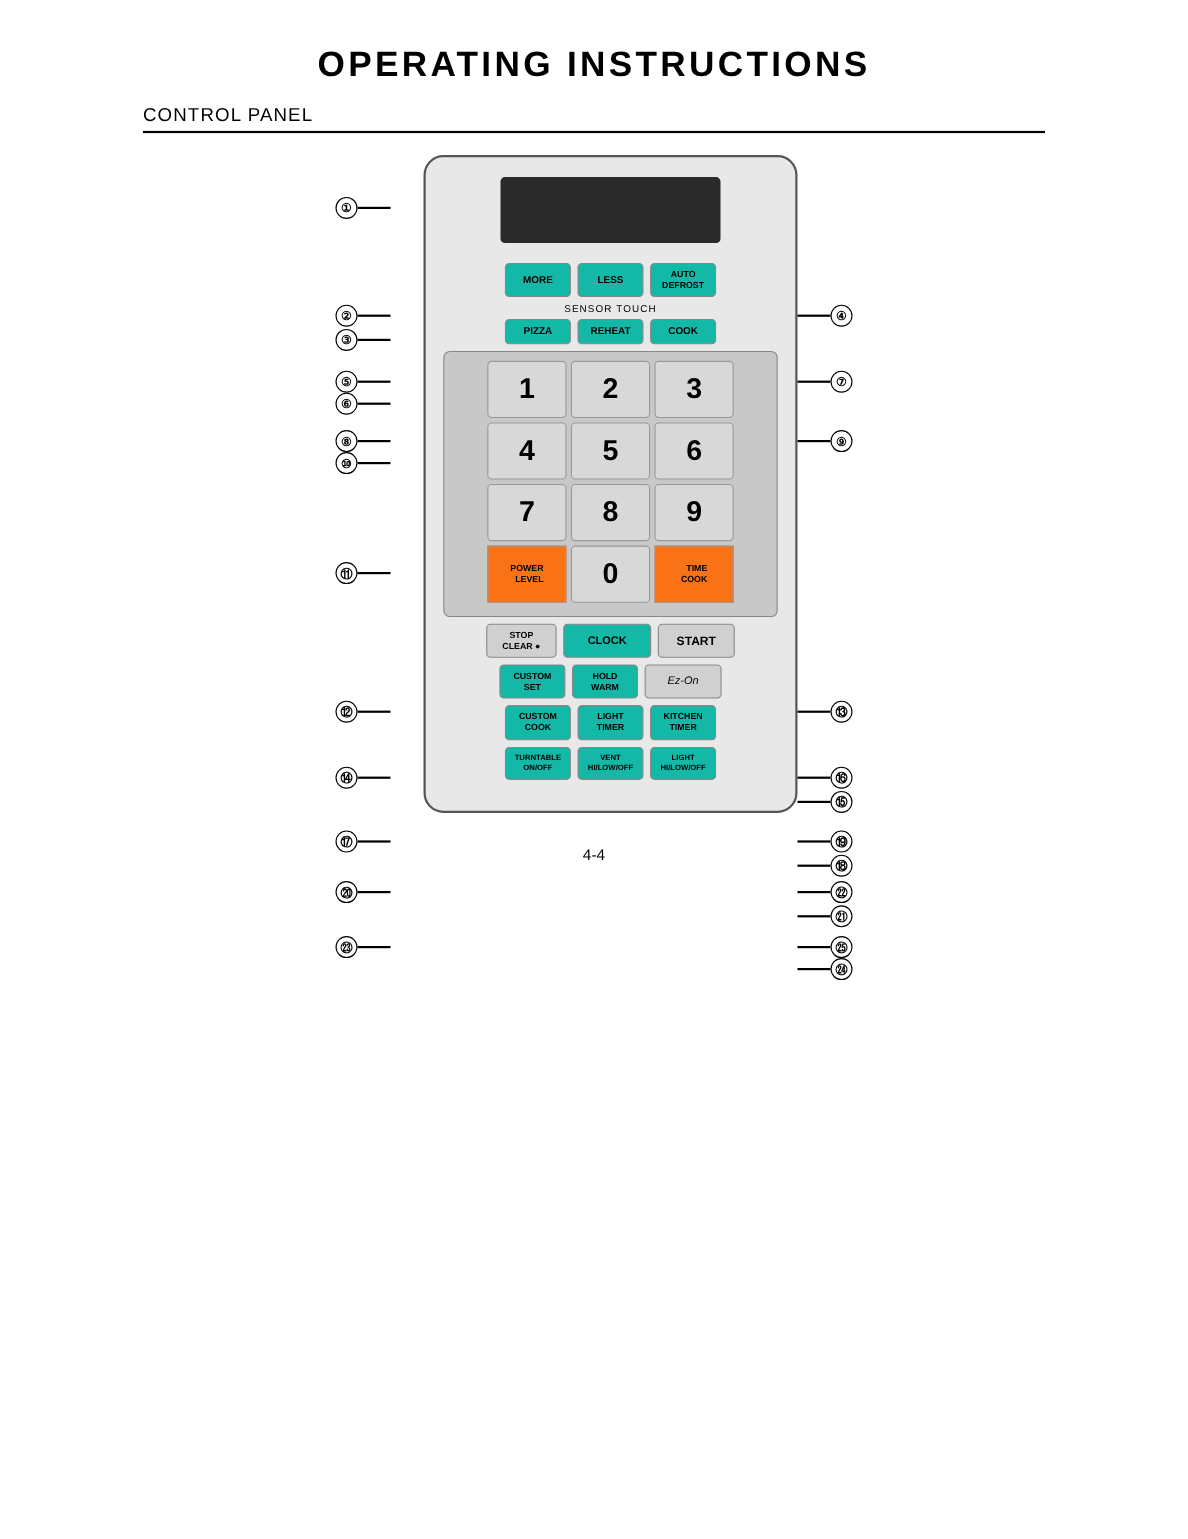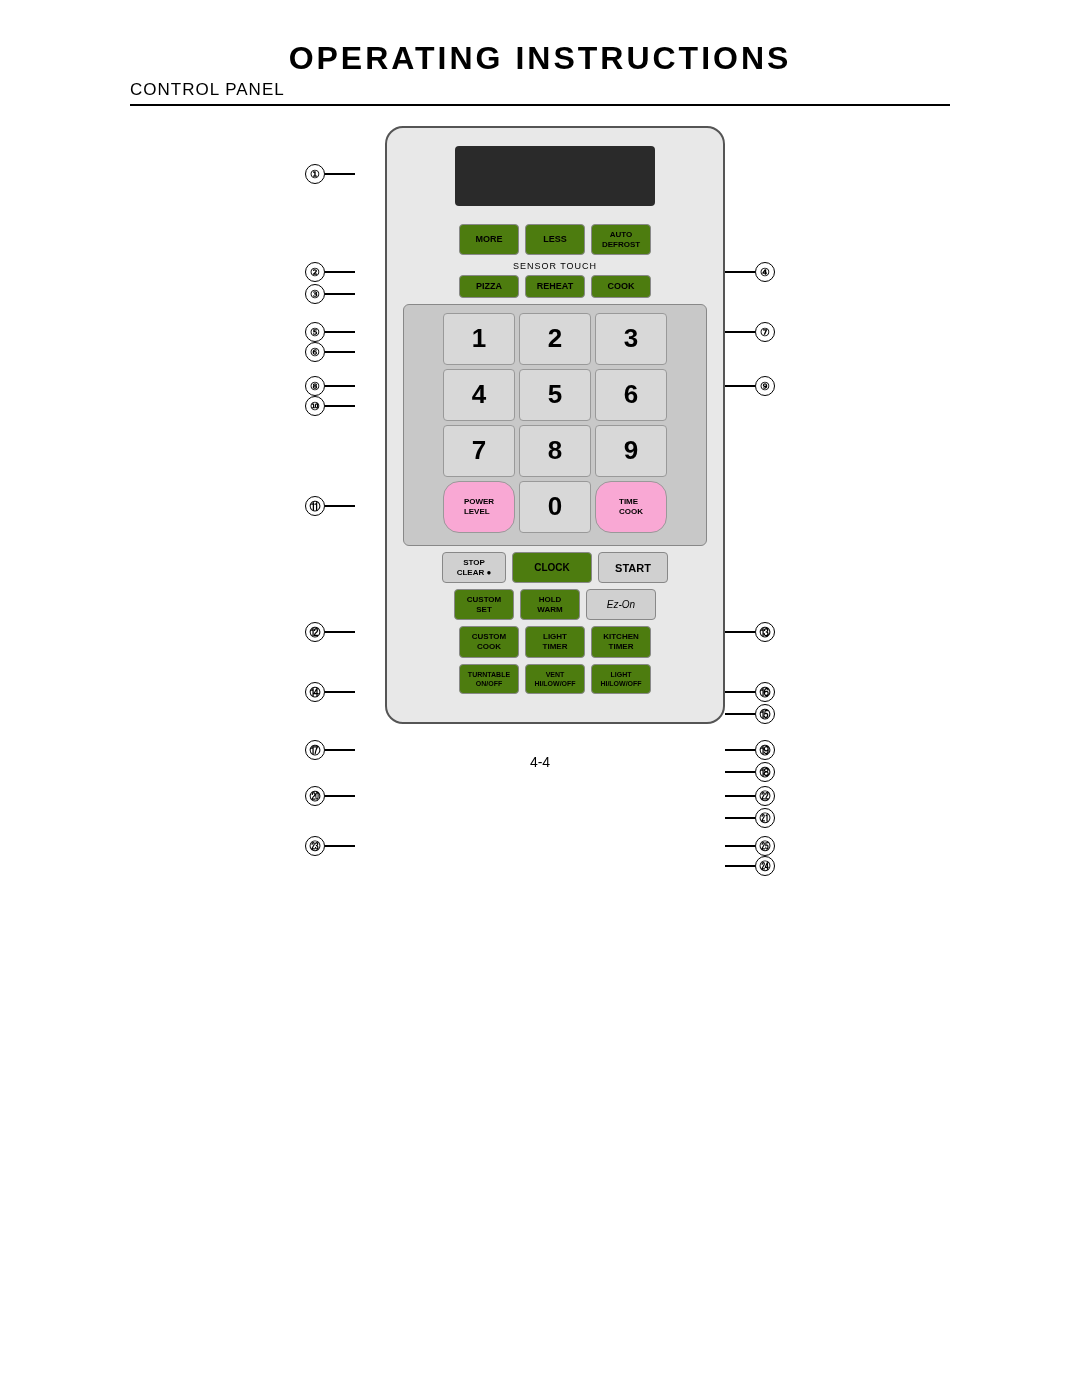--- a/index.html
+++ b/index.html
@@ -11,21 +11,21 @@
       display: flex;
       flex-direction: column;
       align-items: center;
     }
 
     .page-title {
       font-size: 32px;
       font-weight: bold;
       letter-spacing: 3px;
       margin-top: 40px;
-      margin-bottom: 3px;
+      margin-bottom: 18px;
       text-align: center;
     }
 
     .section-header {
       width: 820px;
       font-size: 17px;
       font-weight: normal;
       letter-spacing: 1px;
       border-bottom: 2px solid #000;
       padding-bottom: 4px;
@@ -62,21 +62,21 @@
 
     
     .btn-row {
       display: flex;
       justify-content: center;
       gap: 6px;
       margin-bottom: 6px;
     }
 
     .btn {
-      background: #4d7c0f;
+      background: #14b8a6;
       border: 1.5px solid #888;
       border-radius: 4px;
       font-size: 9px;
       font-weight: bold;
       text-align: center;
       padding: 5px 4px;
       min-width: 60px;
       line-height: 1.2;
       cursor: pointer;
       text-transform: uppercase;
@@ -128,32 +128,32 @@
       font-weight: bold;
       width: 72px;
       height: 52px;
       display: flex;
       align-items: center;
       justify-content: center;
       cursor: pointer;
     }
 
     .power-level-btn {
-      background: #f9a8d4;
+      background: #f97316;
       border: 1.5px solid #999;
-      border-radius: 16px;
+      border-radius: 0;
       font-size: 8px;
       font-weight: bold;
       width: 72px;
       height: 52px;
       display: flex;
       flex-direction: column;
       align-items: center;
       justify-content: center;
-      text-align: left;
+      text-align: right;
       cursor: pointer;
       line-height: 1.2;
       text-transform: uppercase;
     }
 
     .stop-clear-btn {
       background: #d0d0d0;
       border: 1.5px solid #888;
       border-radius: 4px;
       font-size: 8px;

